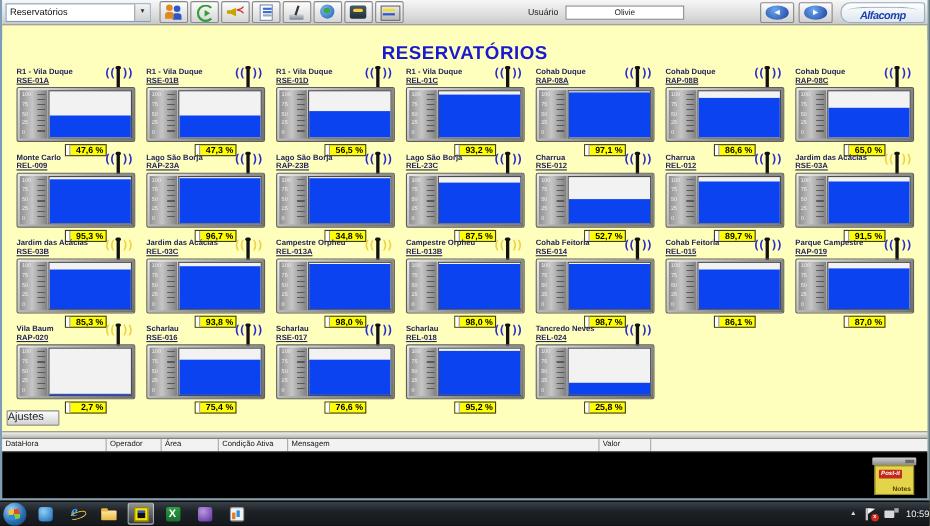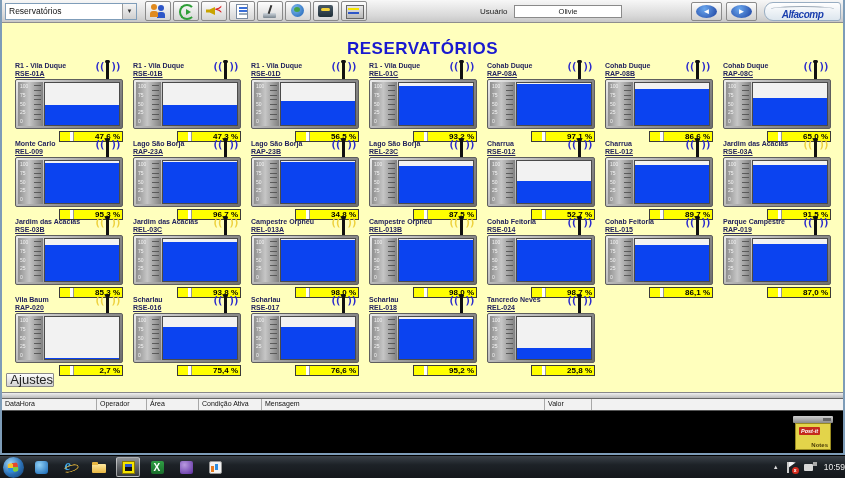--- a/index.html
+++ b/index.html
@@ -90,26 +90,26 @@
   .ant.ant-yellow { color:#eed23f; }
   .gauge { position:absolute; left:0; top:17px; width:108px; height:50px; display:flex; padding:2px;
            background:linear-gradient(135deg,#ececec,#8f8f8f 60%,#6f6f6f); border:1px solid #5e5e5e; border-radius:2px;}
   .scale { width:25px; position:relative; background:linear-gradient(90deg,#8f8f8f,#c6c6c6 45%,#808080);
            color:#f2f2f2; font-size:5px; line-height:5px; display:flex; flex-direction:column; justify-content:space-between;
            padding:2px 0 2px 2px; }
   .scale::after { content:""; position:absolute; right:2px; top:3px; bottom:3px; width:7px;
            background:repeating-linear-gradient(#4a4a4a 0 1px, transparent 1px 4.8px); opacity:.8;}
   .tank { flex:1; margin-left:1px; position:relative; background:#f2f2f2; border:1px solid #4a4a4a; overflow:hidden;}
   .fill { position:absolute; left:0; right:0; bottom:0; background:#0b43f0; }
-  .val { position:absolute; left:44px; top:69px; width:64px; height:11px; background:#ffff00;
-         border:1px solid #3a3a3a; display:flex; align-items:center;padding-left:10px; }
+  .val { position:absolute; left:44px; top:69px; width:38px; height:11px; background:#ffff00;
+         border:1px solid #3a3a3a; display:flex; align-items:center; }
   .val .sliver { width:4px; height:100%; background:#fff; border-right:1px solid #9a9a9a;}
   .val .vtext { flex:1; text-align:right; font-size:8px; font-weight:bold; color:#000; padding-right:2px; line-height:9px;}
   .ajustes { position:absolute; left:4px; top:336px; width:48px; height:14px; border:1px solid #8a8a8a;
-             background:linear-gradient(#fdfdfd,#d2d2d2); font-size:13px; color:#222; text-align:right; line-height:12px;
+             background:linear-gradient(#fdfdfd,#d2d2d2); font-size:10px; color:#222; text-align:left; line-height:12px;
              border-radius:1px; cursor:pointer;}
 
   
   .splitter { position:absolute; left:0; top:392px; width:841px; height:7px;
               background:linear-gradient(#efefef,#b9b9b9); border-top:1px solid #888; border-bottom:1px solid #666;}
   .alarmhdr { position:absolute; left:0; top:399px; width:841px; height:12px; background:#f2f2f2; display:flex;
               border-bottom:1px solid #555;}
   .acol { font-size:7px; color:#111; padding:1px 0 0 3px; border-right:1px solid #a8a8a8; overflow:hidden; white-space:nowrap;}
   .acol-0{width:95px;} .acol-1{width:50px;} .acol-2{width:52px;} .acol-3{width:63px;} .acol-4{width:283px;} .acol-5{width:47px;}
   .acol-fill{flex:1; border-right:none;}

